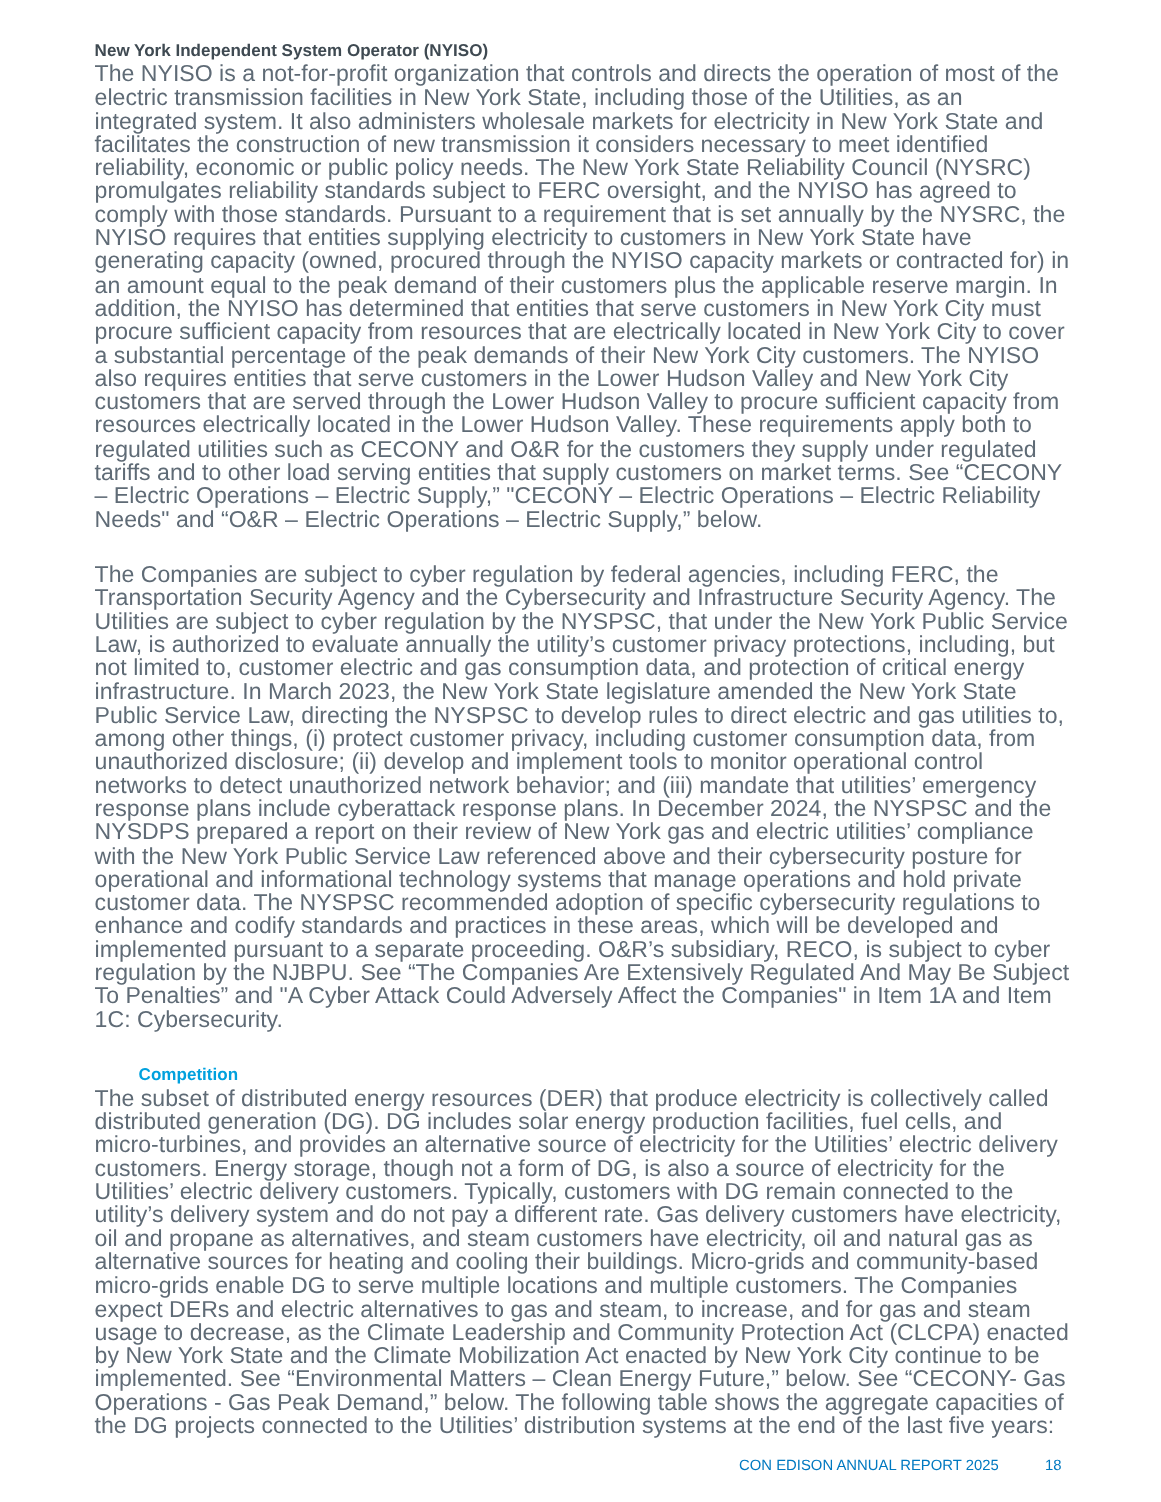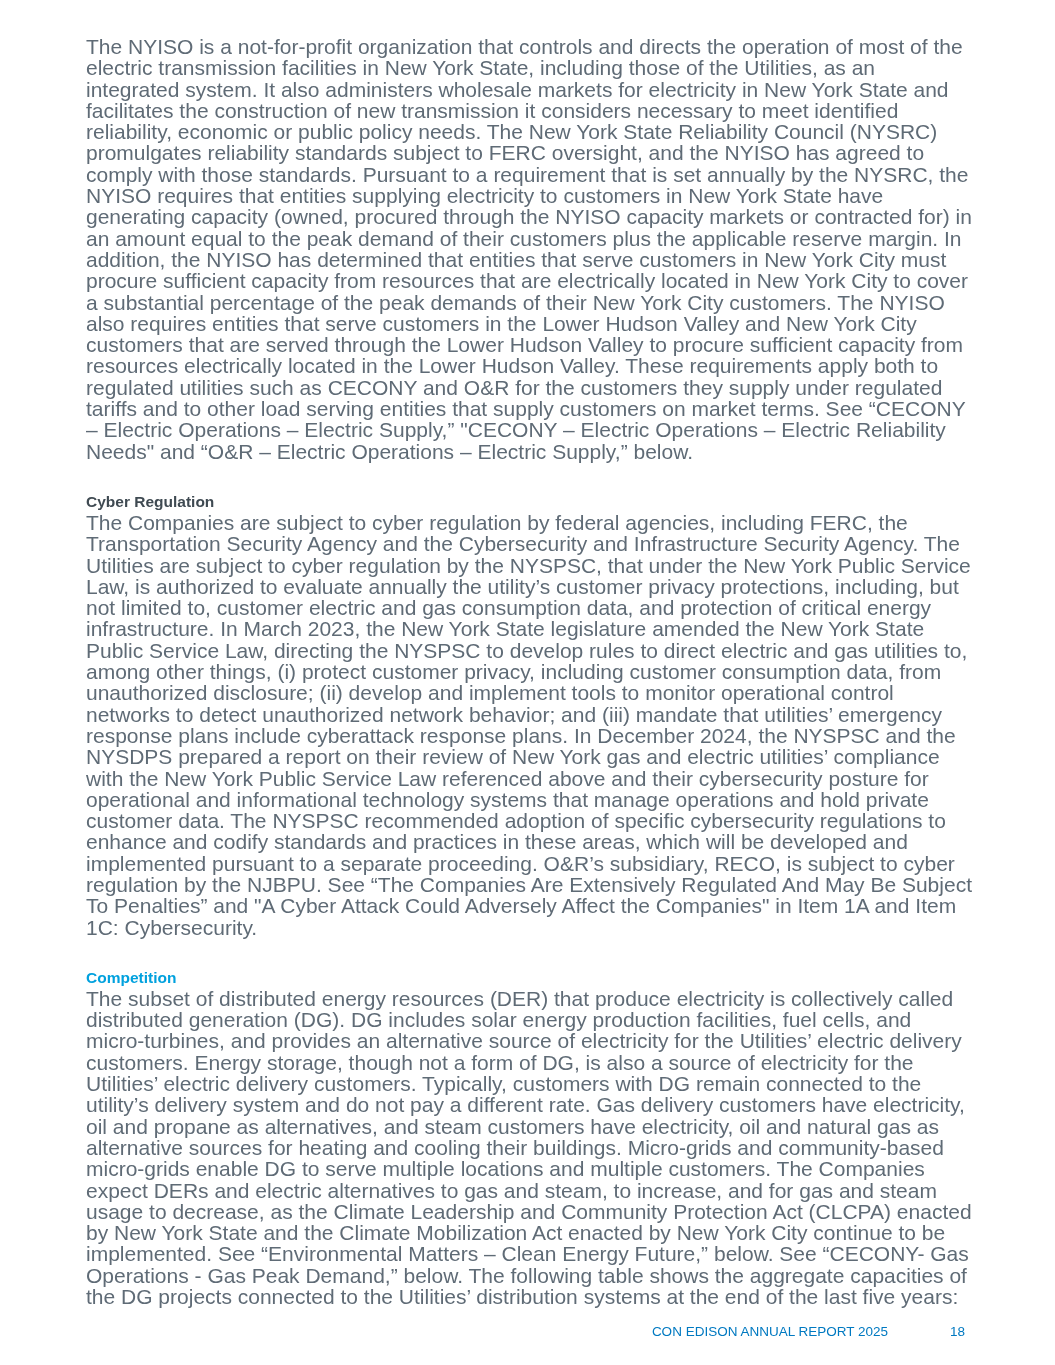--- a/index.html
+++ b/index.html
@@ -25,50 +25,51 @@
   }
   .section-heading {
     font-size: 15.5px;
     font-weight: bold;
     color: #3f4a52;
     margin: 0;
     line-height: 21px;
   }
   .section-heading.accent {
     color: #00a1de;
+    margin-left: 40px;
   }
   .section-body {
     font-size: 21px;
     color: #5f6b76;
     margin: 0;
     line-height: 21.3px;
     text-align: left;
   }
   .footer {
     position: absolute;
     right: 90px;
     bottom: 26px;
     font-size: 13.5px;
     color: #0079c1;
     display: flex;
     align-items: baseline;
-    gap: 62px;
+    gap: 42px;
   }
 </style>
 </head>
 <body>
 
 <div class="content">
 
   <div class="section">
+    <h2 class="section-heading">New York Independent System Operator (NYISO)</h2>
     <p class="section-body">The NYISO is a not-for-profit organization that controls and directs the operation of most of the electric transmission facilities in New York State, including those of the Utilities, as an integrated system. It also administers wholesale markets for electricity in New York State and facilitates the construction of new transmission it considers necessary to meet identified reliability, economic or public policy needs. The New York State Reliability Council (NYSRC) promulgates reliability standards subject to FERC oversight, and the NYISO has agreed to comply with those standards. Pursuant to a requirement that is set annually by the NYSRC, the NYISO requires that entities supplying electricity to customers in New York State have generating capacity (owned, procured through the NYISO capacity markets or contracted for) in an amount equal to the peak demand of their customers plus the applicable reserve margin. In addition, the NYISO has determined that entities that serve customers in New York City must procure sufficient capacity from resources that are electrically located in New York City to cover a substantial percentage of the peak demands of their New York City customers. The NYISO also requires entities that serve customers in the Lower Hudson Valley and New York City customers that are served through the Lower Hudson Valley to procure sufficient capacity from resources electrically located in the Lower Hudson Valley. These requirements apply both to regulated utilities such as CECONY and O&amp;R for the customers they supply under regulated tariffs and to other load serving entities that supply customers on market terms. See “CECONY – Electric Operations – Electric Supply,” "CECONY – Electric Operations – Electric Reliability Needs" and “O&amp;R – Electric Operations – Electric Supply,” below.</p>
   </div>
 
   <div class="section">
-    <h2 class="section-heading">Cyber Regulation</h2>
     <p class="section-body">The Companies are subject to cyber regulation by federal agencies, including FERC, the Transportation Security Agency and the Cybersecurity and Infrastructure Security Agency. The Utilities are subject to cyber regulation by the NYSPSC, that under the New York Public Service Law, is authorized to evaluate annually the utility’s customer privacy protections, including, but not limited to, customer electric and gas consumption data, and protection of critical energy infrastructure. In March 2023, the New York State legislature amended the New York State Public Service Law, directing the NYSPSC to develop rules to direct electric and gas utilities to, among other things, (i) protect customer privacy, including customer consumption data, from unauthorized disclosure; (ii) develop and implement tools to monitor operational control networks to detect unauthorized network behavior; and (iii) mandate that utilities’ emergency response plans include cyberattack response plans. In December 2024, the NYSPSC and the NYSDPS prepared a report on their review of New York gas and electric utilities’ compliance with the New York Public Service Law referenced above and their cybersecurity posture for operational and informational technology systems that manage operations and hold private customer data. The NYSPSC recommended adoption of specific cybersecurity regulations to enhance and codify standards and practices in these areas, which will be developed and implemented pursuant to a separate proceeding. O&amp;R’s subsidiary, RECO, is subject to cyber regulation by the NJBPU. See “The Companies Are Extensively Regulated And May Be Subject To Penalties” and "A Cyber Attack Could Adversely Affect the Companies" in Item 1A and Item 1C: Cybersecurity.</p>
   </div>
 
   <div class="section">
     <h2 class="section-heading accent">Competition</h2>
     <p class="section-body">The subset of distributed energy resources (DER) that produce electricity is collectively called distributed generation (DG). DG includes solar energy production facilities, fuel cells, and micro-turbines, and provides an alternative source of electricity for the Utilities’ electric delivery customers. Energy storage, though not a form of DG, is also a source of electricity for the Utilities’ electric delivery customers. Typically, customers with DG remain connected to the utility’s delivery system and do not pay a different rate. Gas delivery customers have electricity, oil and propane as alternatives, and steam customers have electricity, oil and natural gas as alternative sources for heating and cooling their buildings. Micro-grids and community-based micro-grids enable DG to serve multiple locations and multiple customers. The Companies expect DERs and electric alternatives to gas and steam, to increase, and for gas and steam usage to decrease, as the Climate Leadership and Community Protection Act (CLCPA) enacted by New York State and the Climate Mobilization Act enacted by New York City continue to be implemented. See “Environmental Matters – Clean Energy Future,” below. See “CECONY- Gas Operations - Gas Peak Demand,” below. The following table shows the aggregate capacities of the DG projects connected to the Utilities’ distribution systems at the end of the last five years:</p>
   </div>
 
 </div>
 

